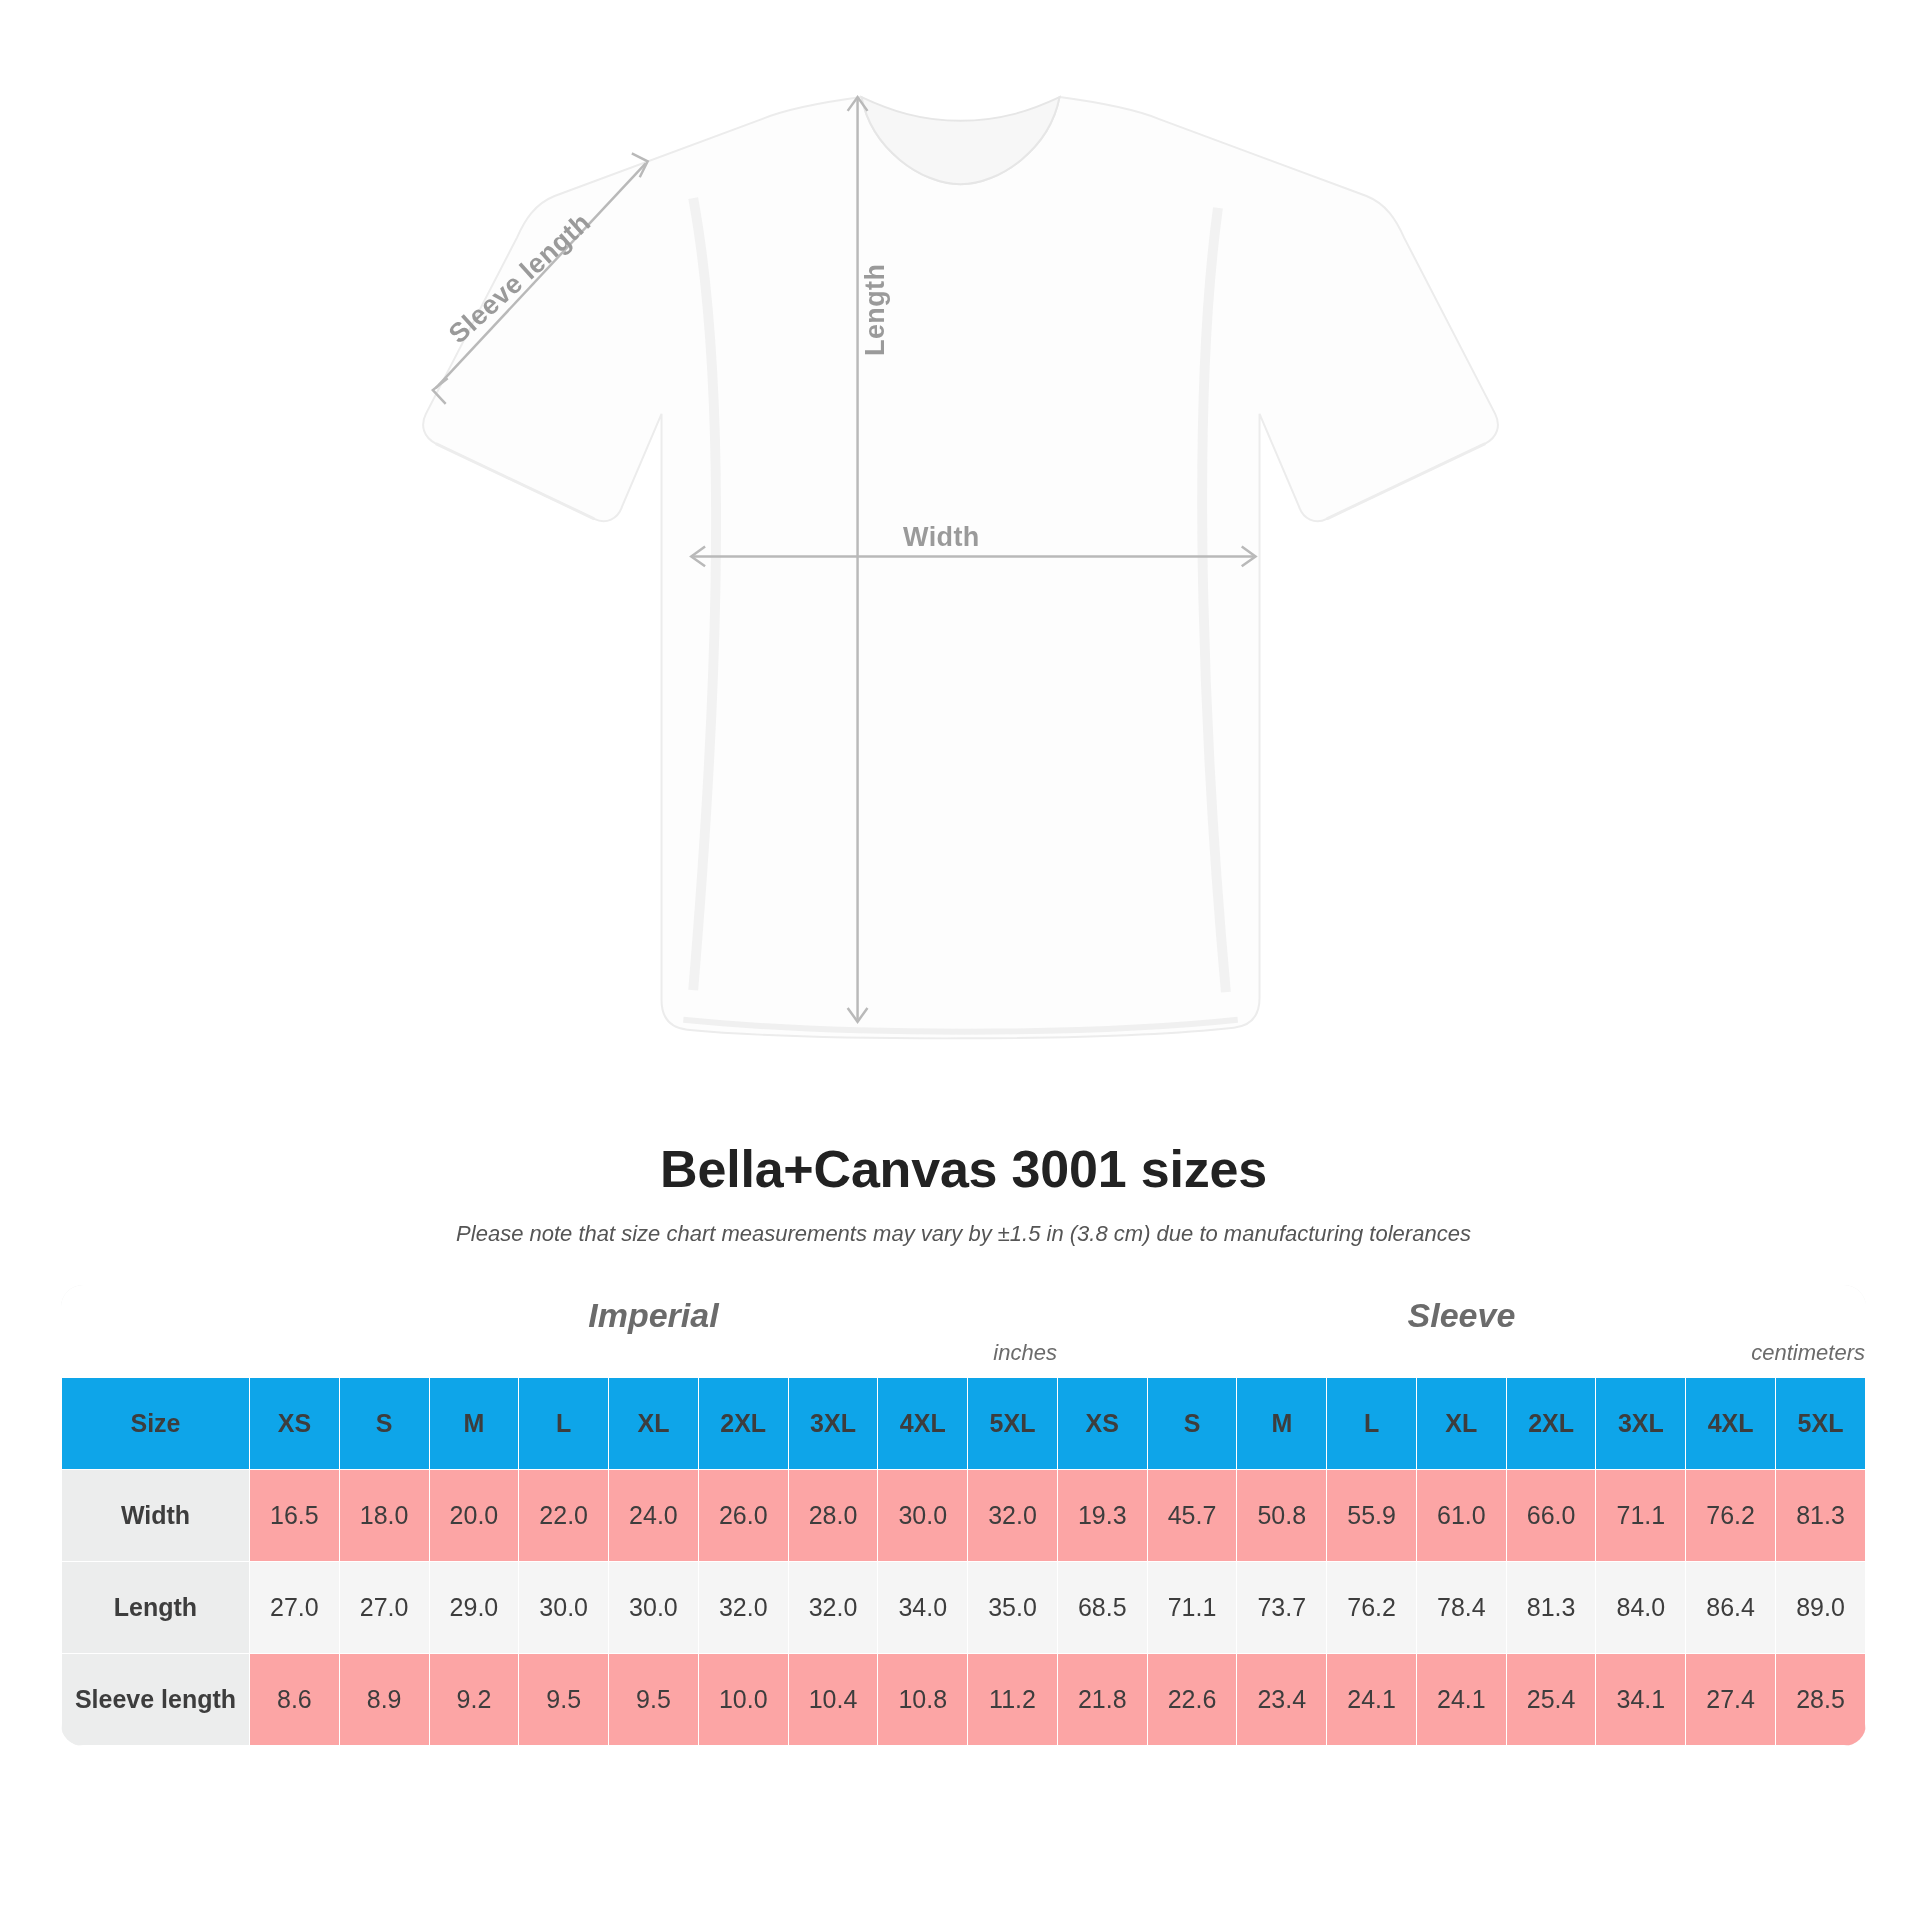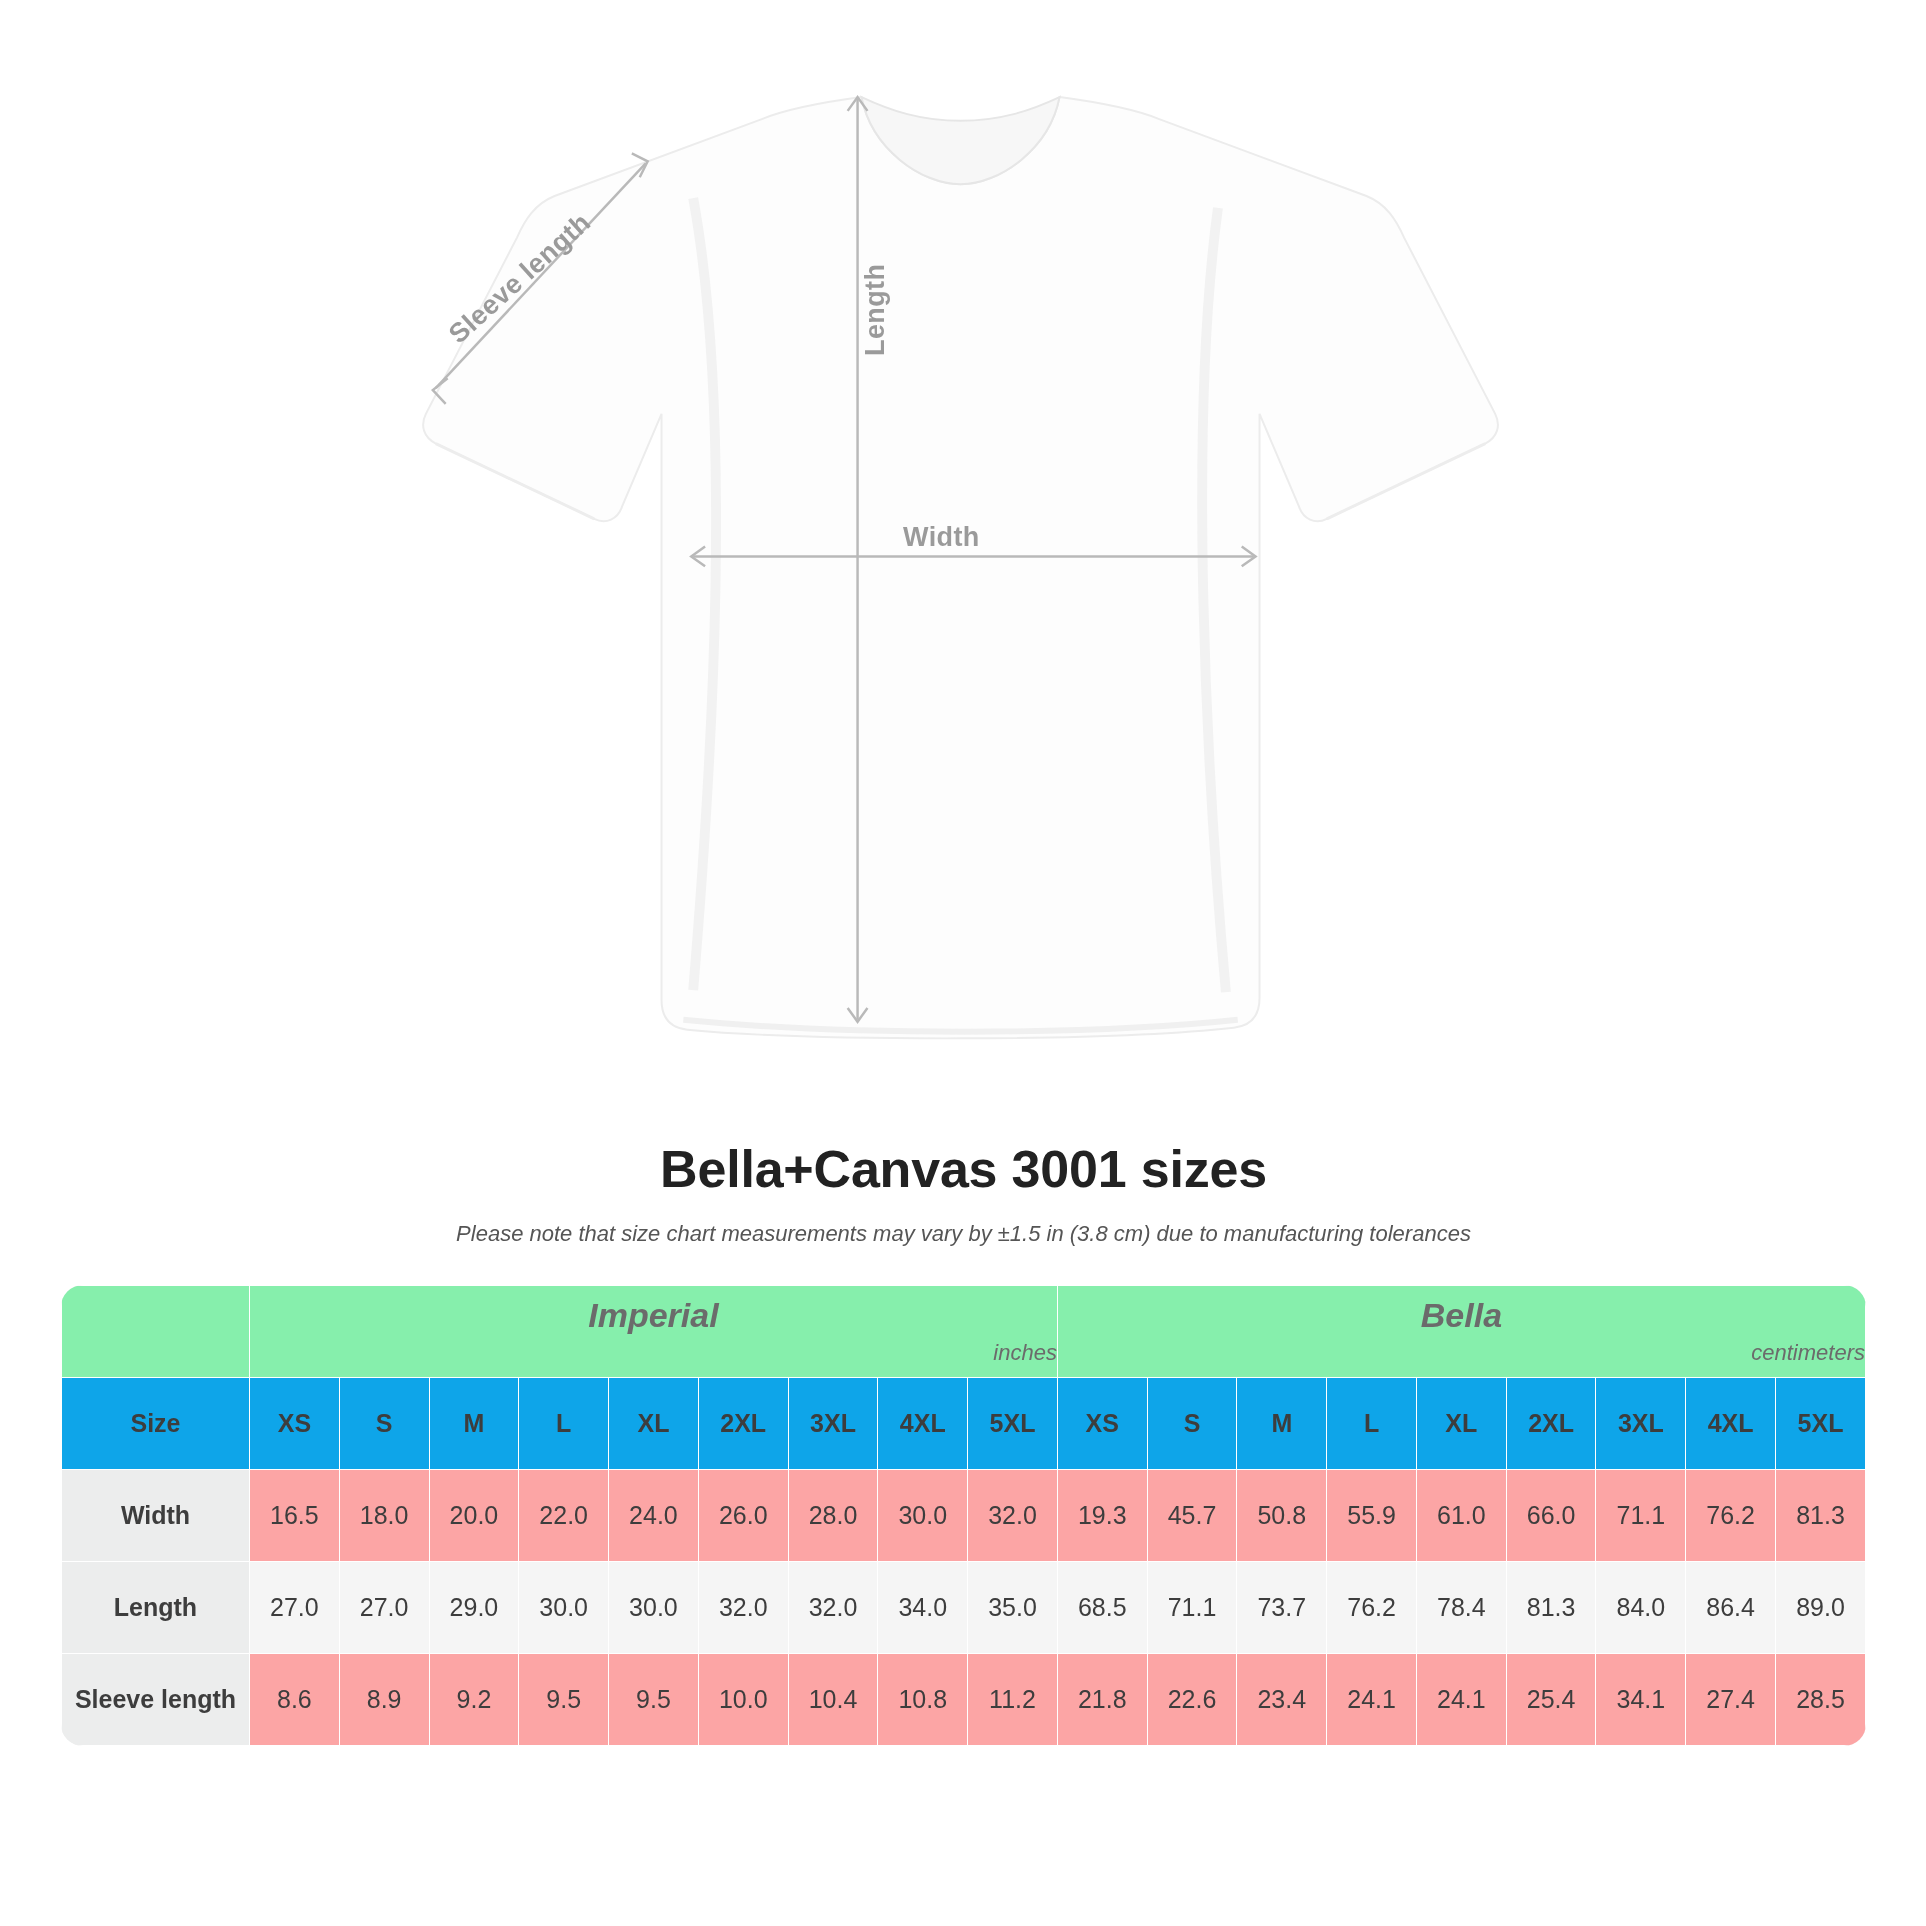--- a/index.html
+++ b/index.html
@@ -94,21 +94,21 @@
     border: 1px solid #ffffff;
     text-align: center;
     vertical-align: middle;
     font-size: 25px;
     color: #3d3d3d;
     padding: 0;
     height: 91px;
   }
   .unit-head td {
     border: none;
-    background: #86efac;
+    background: #ffffff;
     height: 131px;
   }
   .unit-name {
     font-size: 34px;
     font-weight: bold;
     font-style: italic;
     color: #6b6b6b;
     line-height: 1.25;
   }
   .unit-sub {
@@ -213,21 +213,21 @@
         <col class="label-col">
       </colgroup>
       <tbody id="table-body">
           <tr class="unit-head">
             <td></td>
             <td colspan="9">
               <div class="unit-name">Imperial</div>
               <div class="unit-sub">inches</div>
             </td>
             <td colspan="9">
-              <div class="unit-name">Bella</div>
+              <div class="unit-name">Sleeve</div>
               <div class="unit-sub">centimeters</div>
             </td>
           </tr>
           <tr class="hdr-row">
             <td>Size</td>
             <td>XS</td>
             <td>S</td>
             <td>M</td>
             <td>L</td>
             <td>XL</td>

